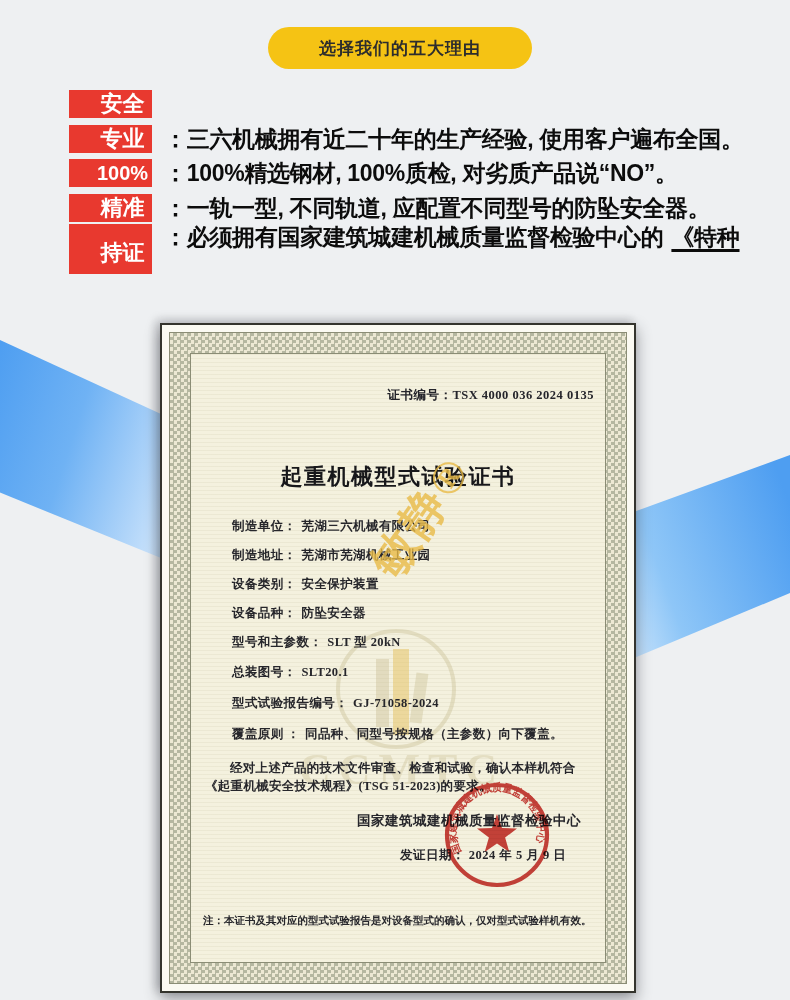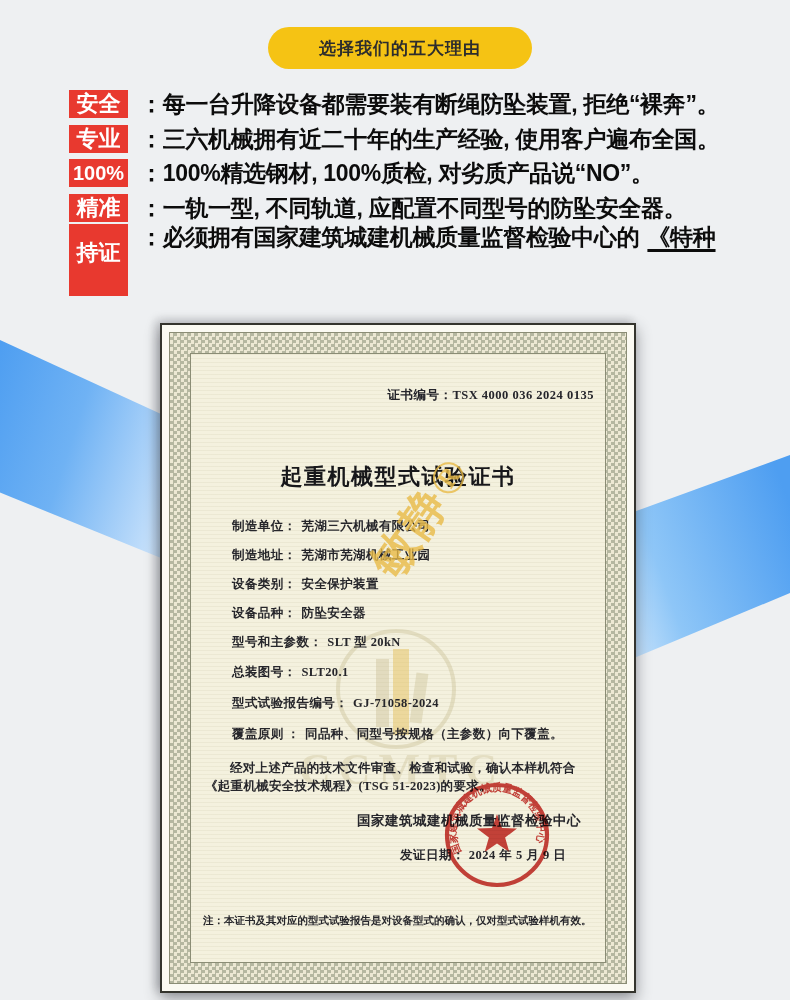--- a/index.html
+++ b/index.html
@@ -12,24 +12,24 @@
   .banner{
     position:absolute;left:268px;top:27px;width:264px;height:42px;
     background:#f5c314;border-radius:22px;z-index:3;
     display:flex;align-items:center;justify-content:center;
   }
   .banner span{font-size:17px;font-weight:900;color:#2d2d2d;letter-spacing:1px;}
   
   .reason{position:absolute;left:69px;display:flex;align-items:flex-start;z-index:3;white-space:nowrap;}
   .tag{
     flex:none;width:59px;height:28px;background:#e8392f;color:#ffffff;
-    text-align:center;font-weight:900;font-size:22px;line-height:28px;
+    text-align:center;font-weight:900;font-size:22px;line-height:28px;padding-left:24px;
   }
   .tag.small{font-size:20px;}
-  .tag.tall{height:72px;line-height:58px;}
+  .tag.tall{height:50px;line-height:58px;}
   .rtext{
     margin-left:12px;font-size:23px;font-weight:900;color:#0c0c0c;
     line-height:28px;letter-spacing:-0.3px;
   }
   .rtext.two{line-height:27px;}
   .ul{text-decoration:underline;text-decoration-thickness:3px;text-underline-offset:4px;padding-left:8px;}
   
   .ribbon-left{
     position:absolute;left:0;top:340px;width:161px;height:218px;z-index:1;
     clip-path:polygon(0 0,100% 34%,100% 100%,0 70%);
@@ -111,21 +111,20 @@
 
 <div class="ribbon-left"></div>
 <div class="ribbon-right"></div>
 
 <div class="banner">
   <span>选择我们的五大理由</span>
 </div>
 
 <div class="reason" style="top:90px">
   <div class="tag">安全</div>
-  <div class="rtext">：每一台升降设备都需要装有断绳防坠装置, 拒绝“裸奔”。</div>
 </div>
 <div class="reason" style="top:125px">
   <div class="tag">专业</div>
   <div class="rtext">：三六机械拥有近二十年的生产经验, 使用客户遍布全国。</div>
 </div>
 <div class="reason" style="top:159px">
   <div class="tag small">100%</div>
   <div class="rtext">：100%精选钢材, 100%质检, 对劣质产品说“NO”。</div>
 </div>
 <div class="reason" style="top:194px">

